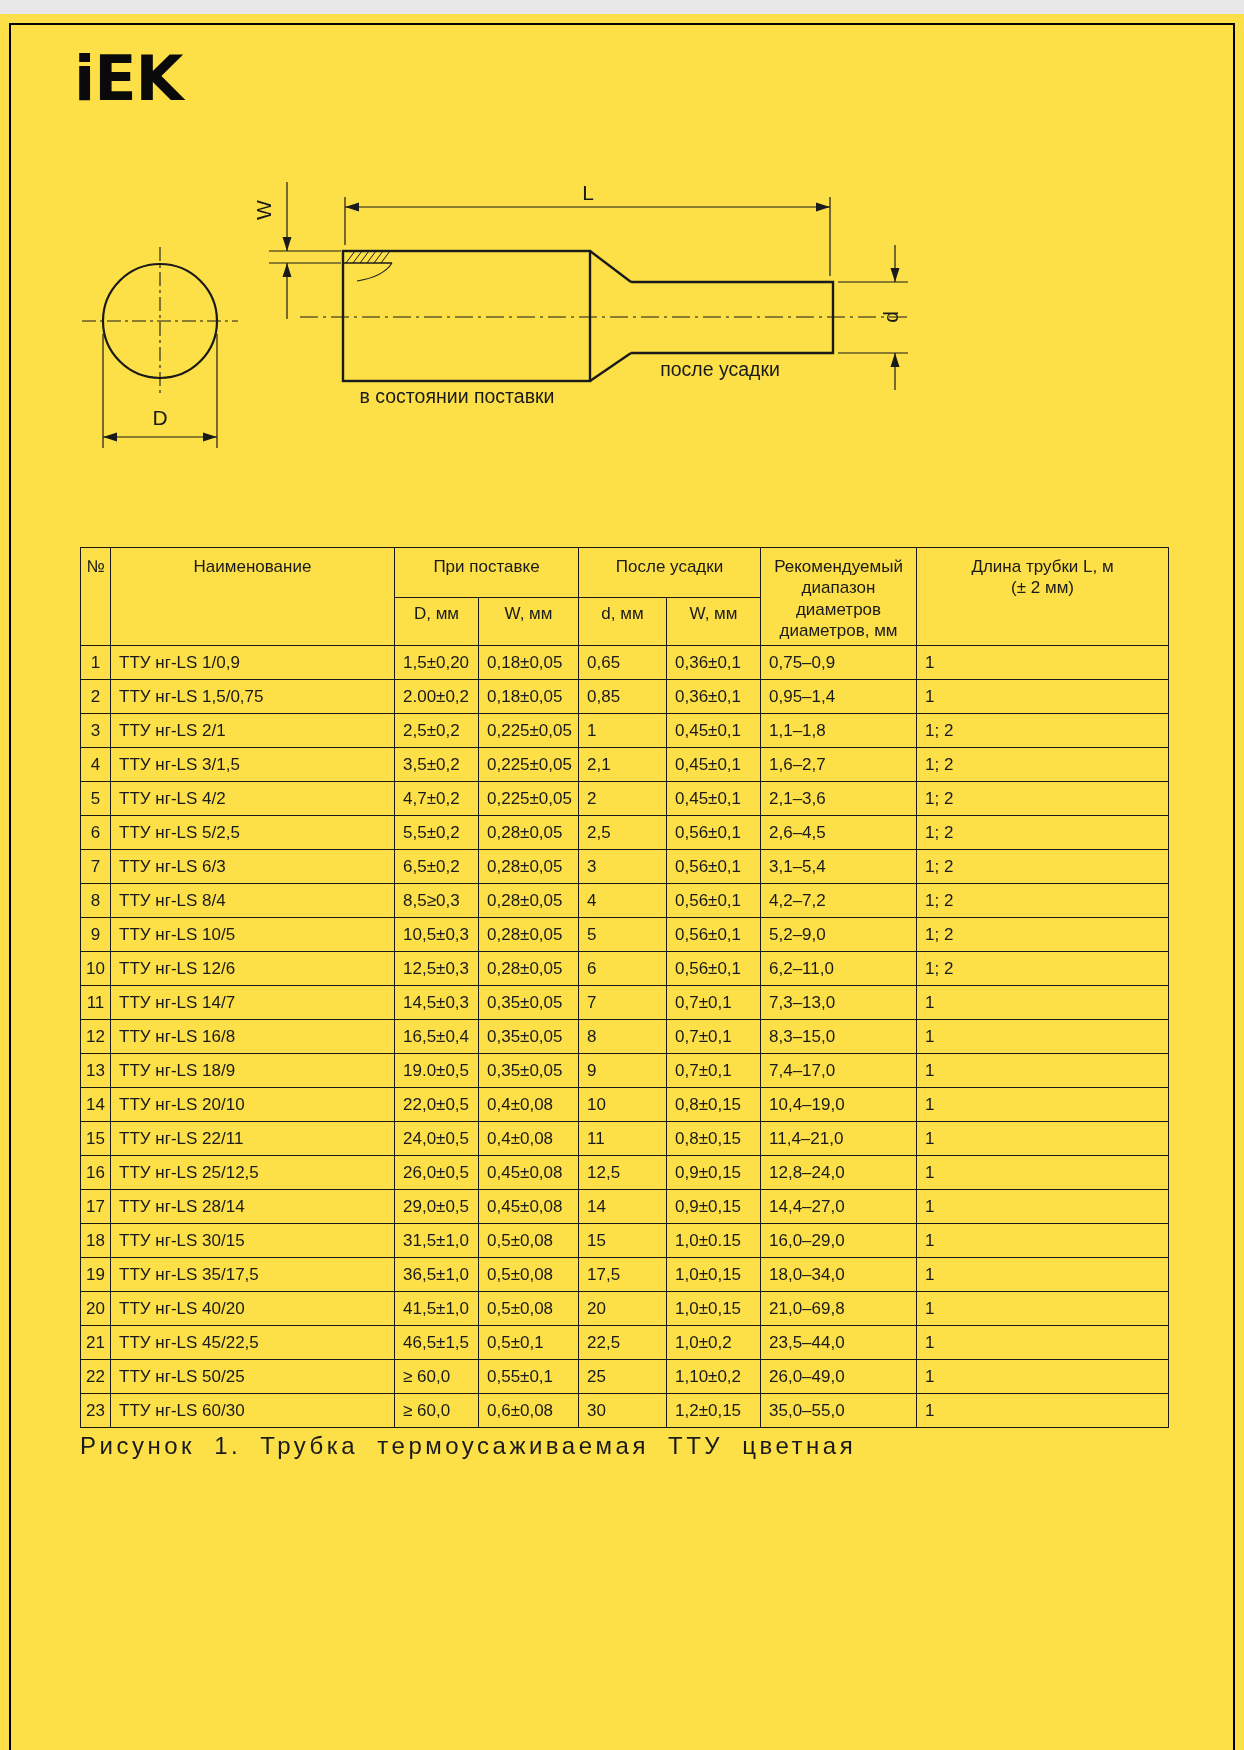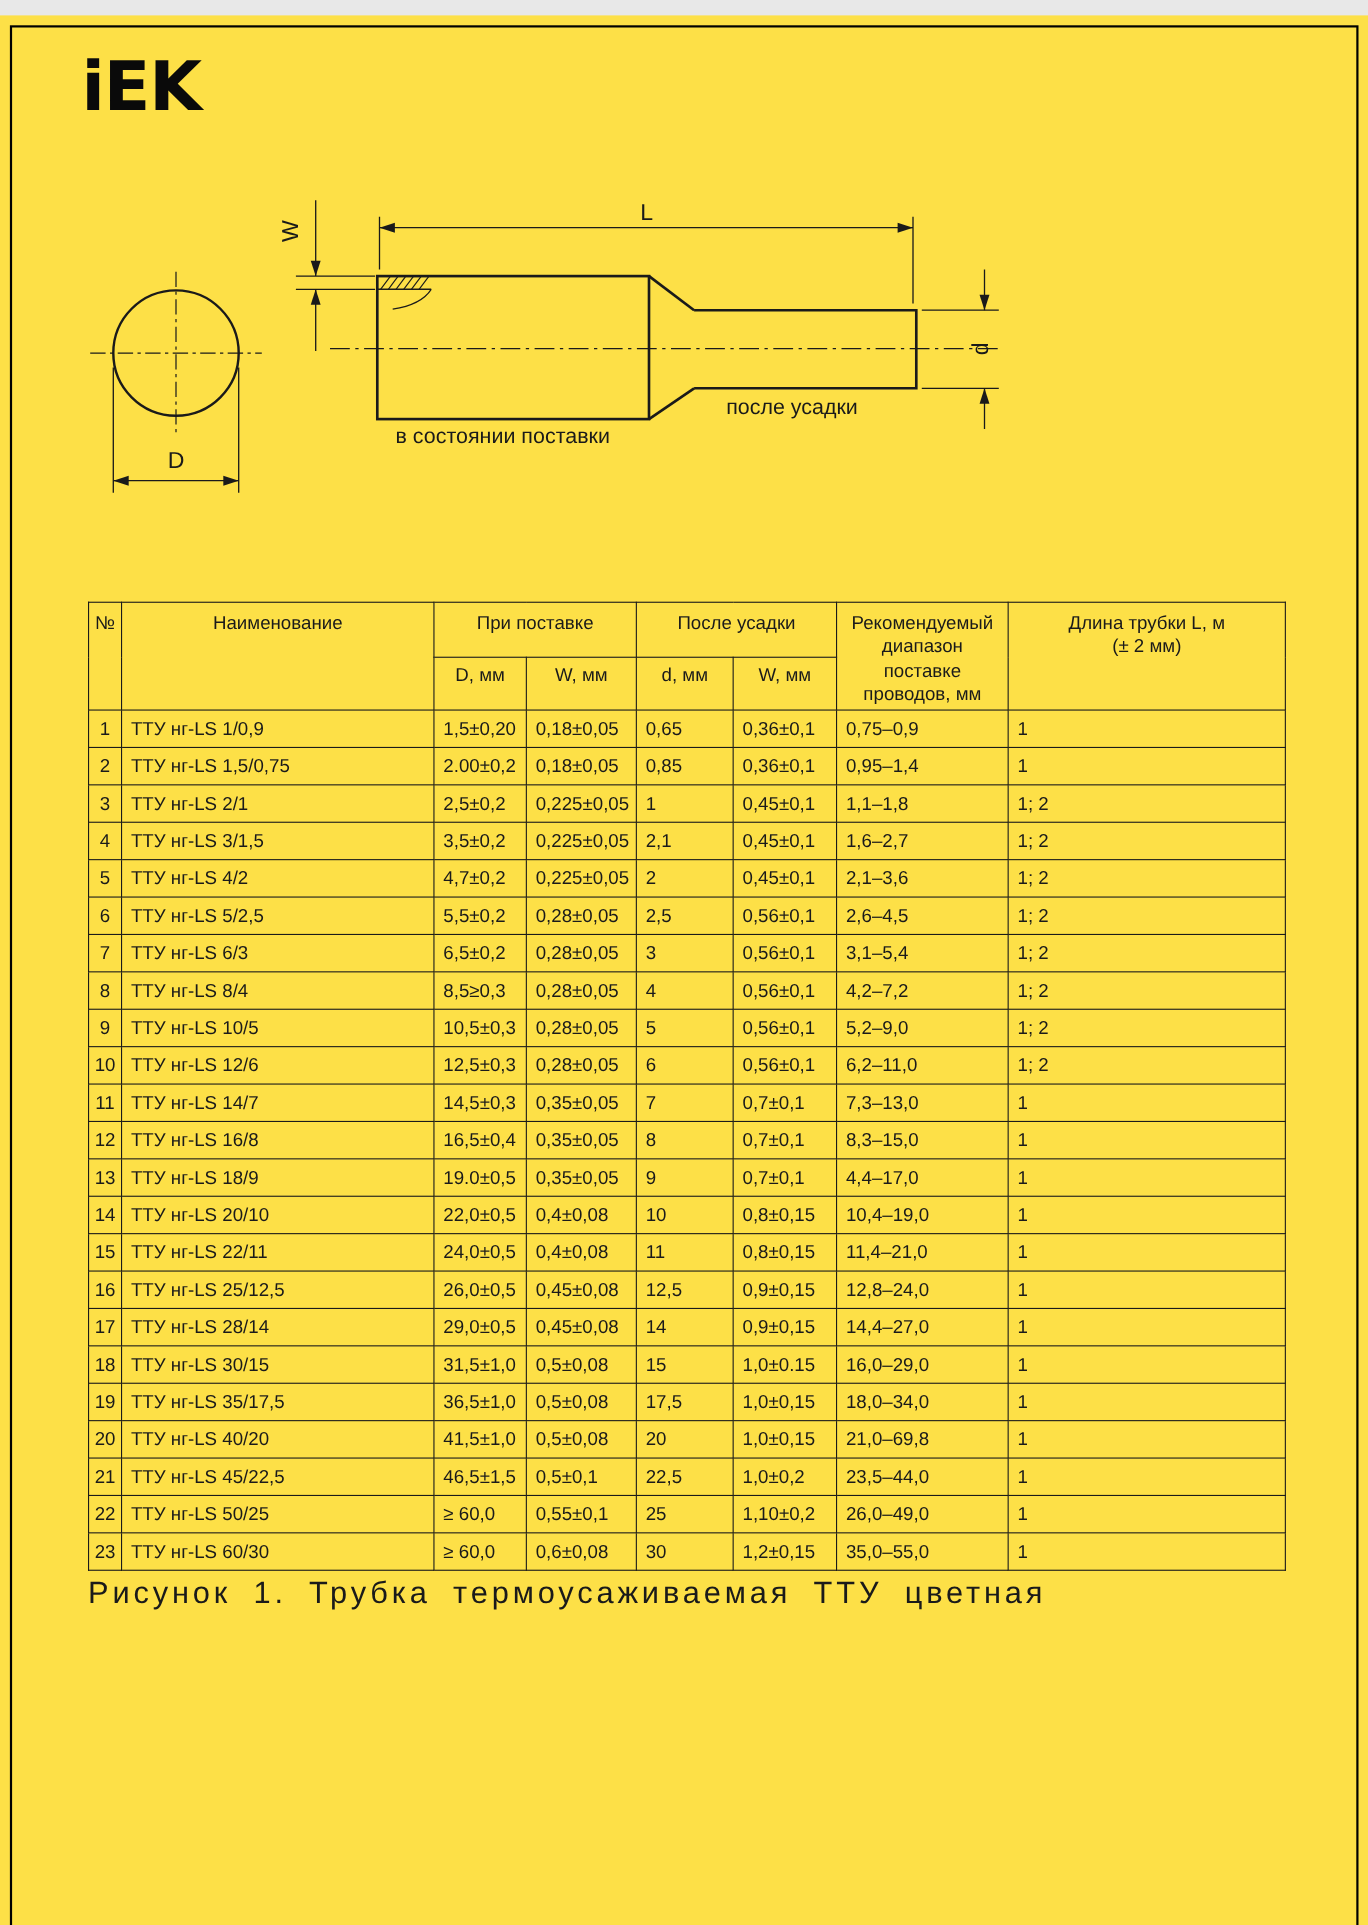--- a/index.html
+++ b/index.html
@@ -41,21 +41,21 @@
     overflow:hidden;
   }
   .spec-table { border:1.5px solid #1a1a1a; }
   .spec-table thead th { vertical-align:top; padding-top:8px; line-height:1.25;text-align:center; }
   .spec-table thead tr.sub th { padding-top:5px; padding-bottom:5px; }
   .spec-table tbody td { height:25px; vertical-align:middle; }
   .spec-table .col-num { text-align:center; padding-left:2px; padding-right:2px; }
 
   .caption {
     position:absolute; left:80px; top:1418px;
-    font-size:28px;
+    font-size:24px;
     letter-spacing:3.5px;
     word-spacing:9px;
     color:#1a1a1a;
     white-space:nowrap;
   }
 </style>
 </head>
 <body>
 
 <div class="page">
@@ -143,21 +143,21 @@
         <col style="width:94px">
       <col style="width:156px">
         <col style="width:252px">
     </colgroup>
     <thead>
       <tr>
         <th rowspan="2" class="col-num">№</th>
         <th rowspan="2">Наименование</th>
         <th colspan="2">При поставке</th>
         <th colspan="2">После усадки</th>
-        <th rowspan="2">Рекомендуемый диапазон поставке проводов, мм</th>
+        <th rowspan="2">Рекомендуемый диапазон диаметров диаметров, мм</th>
         <th rowspan="2">
           <span>Длина трубки L, м</span><br>
           <span>(± 2 мм)</span>
         </th>
       </tr>
       <tr class="sub">
         <th>D, мм</th>
         <th>W, мм</th>
         <th>d, мм</th>
         <th>W, мм</th>
@@ -284,21 +284,21 @@
           <td>8,3–15,0</td>
           <td>1</td>
         </tr>
         <tr>
           <td class="col-num">13</td>
           <td>ТТУ нг-LS 18/9</td>
           <td>19.0±0,5</td>
           <td>0,35±0,05</td>
           <td>9</td>
           <td>0,7±0,1</td>
-          <td>4,4–17,0</td>
+          <td>7,4–17,0</td>
           <td>1</td>
         </tr>
         <tr>
           <td class="col-num">14</td>
           <td>ТТУ нг-LS 20/10</td>
           <td>22,0±0,5</td>
           <td>0,4±0,08</td>
           <td>10</td>
           <td>0,8±0,15</td>
           <td>10,4–19,0</td>

